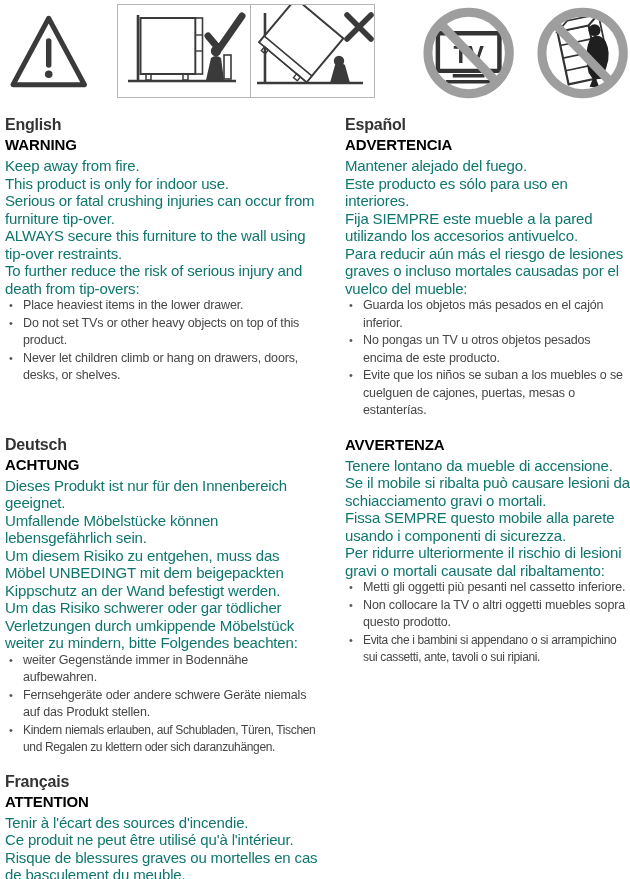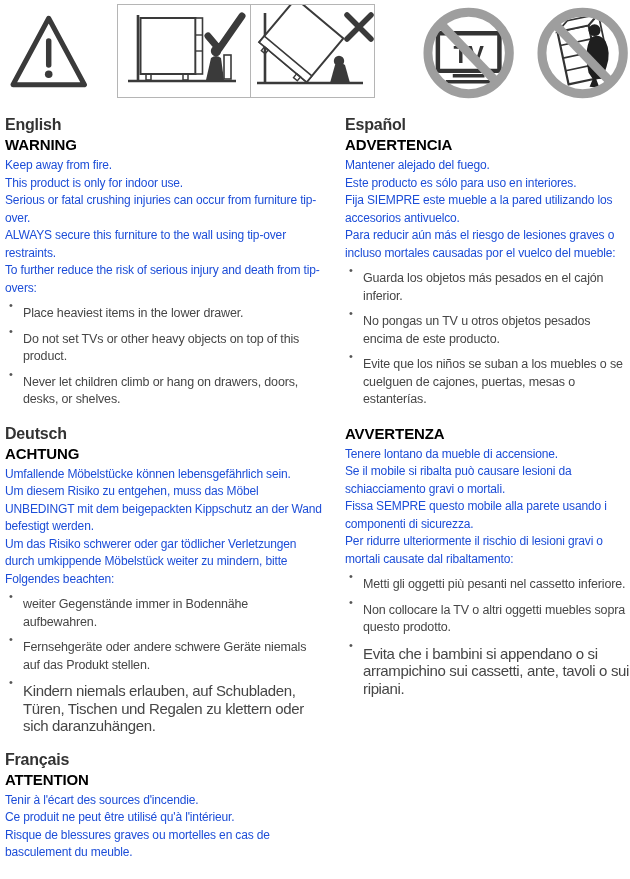--- a/index.html
+++ b/index.html
@@ -17,25 +17,25 @@
   .circ-icon.tv{margin-left:46px;}
   .circ-icon.climb{margin-left:18px;}
 
   .grid{
     display:grid;grid-template-columns:318px 285px;column-gap:22px;
     padding:16px 0 0 5px;align-items:start;
   }
   section{margin-bottom:16px;}
   .lang{font-size:16px;font-weight:700;color:#333333;margin:0 0 2px 0;letter-spacing:-0.2px;}
   .wtitle{font-size:15px;font-weight:700;color:#000000;margin:0 0 4px 0;letter-spacing:-0.1px;}
-  .para{font-size:12px;line-height:17.5px;color:#1d4ed8;letter-spacing:-0.15px;}
+  .para{font-size:15px;line-height:17.5px;color:#0f766e;letter-spacing:-0.15px;}
   .bullet{display:flex;font-size:12.5px;line-height:17.5px;color:#464646;letter-spacing:-0.15px;}
   .bullet .marker{flex:none;width:14px;padding-left:4px;color:#555555;font-size:11px;}
-  .bullet .btext{flex:1;margin-top:8px;}
-  .bullet.condensed .btext{font-size:15px;letter-spacing:-0.35px;}
+  .bullet .btext{flex:1;}
+  .bullet.condensed .btext{font-size:12px;letter-spacing:-0.35px;}
 </style>
 </head>
 <body>
 
 <div class="icon-row">
 
   <svg class="tri" width="82" height="82" viewBox="0 0 82 82">
     <path d="M41 6 L77 73 L5 73 Z" fill="none" stroke="#3a3a3a" stroke-width="5" stroke-linejoin="round"></path>
     <line x1="41" y1="29" x2="41" y2="53" stroke="#3a3a3a" stroke-width="5.5" stroke-linecap="round"></line>
     <circle cx="41" cy="62.5" r="3.8" fill="#3a3a3a"></circle>
@@ -137,20 +137,21 @@
       </div>
     <div class="bullet">
         <span class="marker">•</span>
         <span class="btext">Evite que los niños se suban a los muebles o se cuelguen de cajones, puertas, mesas o estanterías.</span>
       </div>
   </section>
 
   <section>
     <h1 class="lang">Deutsch</h1>
     <h2 class="wtitle">ACHTUNG</h2>
+    <div class="para">Dieses Produkt ist nur für den Innenbereich geeignet.</div>
     <div class="para">Umfallende Möbelstücke können lebensgefährlich sein.</div>
     <div class="para">Um diesem Risiko zu entgehen, muss das Möbel UNBEDINGT mit dem beigepackten Kippschutz an der Wand befestigt werden.</div>
     <div class="para">Um das Risiko schwerer oder gar tödlicher Verletzungen durch umkippende Möbelstück weiter zu mindern, bitte Folgendes beachten:</div>
     <div class="bullet">
         <span class="marker">•</span>
         <span class="btext">weiter Gegenstände immer in Bodennähe aufbewahren.</span>
       </div>
     <div class="bullet">
         <span class="marker">•</span>
         <span class="btext">Fernsehgeräte oder andere schwere Geräte niemals auf das Produkt stellen.</span>

